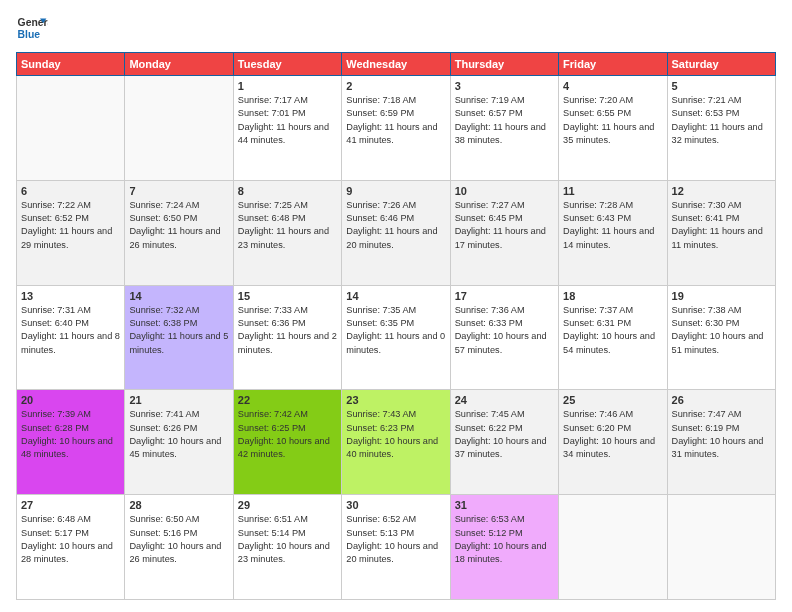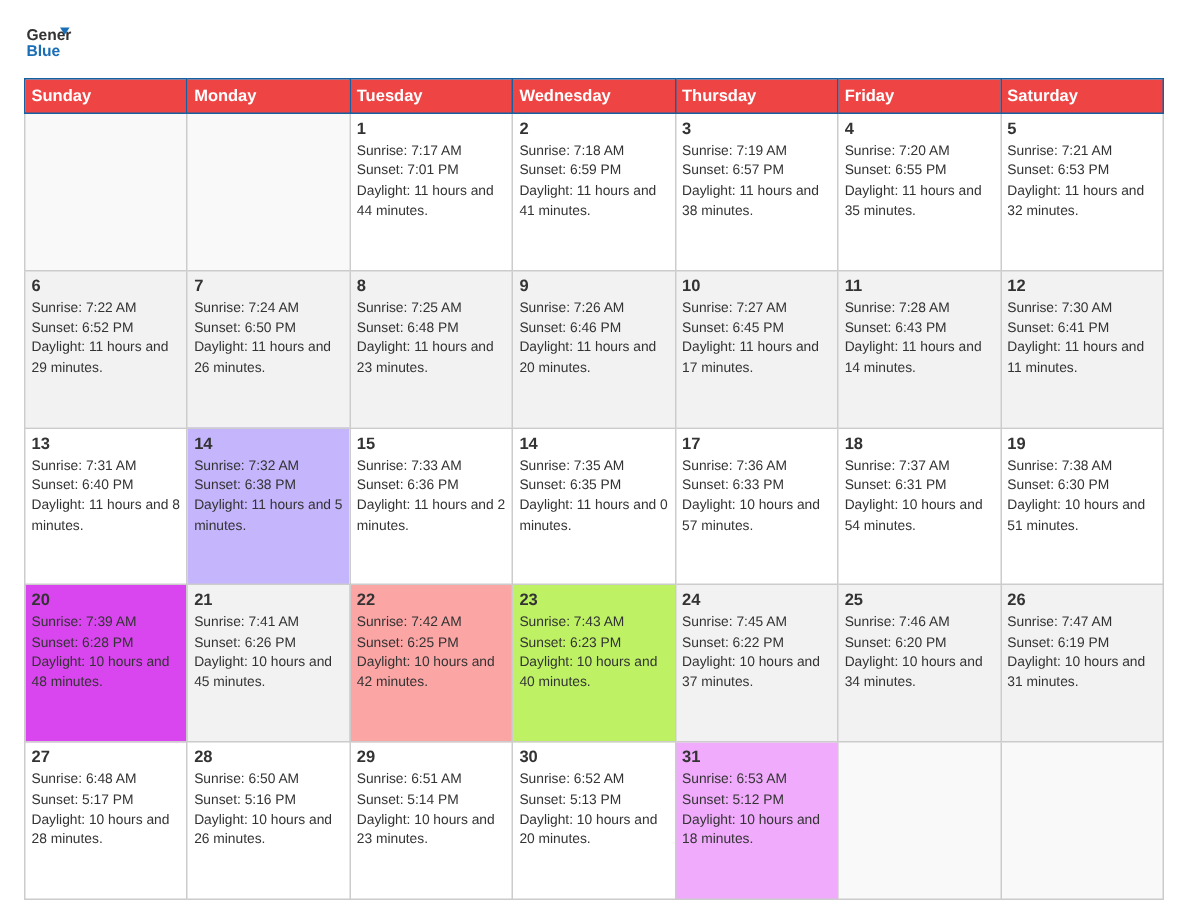--- a/index.html
+++ b/index.html
@@ -143,21 +143,21 @@
           <td style="background: #c4b5fd;"><span class="day-num">14</span><span class="cell-text">Sunrise: 7:32 AM<br>Sunset: 6:38 PM<br>Daylight: 11 hours and 5 minutes.</span></td>
           <td style="background: rgb(255, 255, 255);"><span class="day-num">15</span><span class="cell-text">Sunrise: 7:33 AM<br>Sunset: 6:36 PM<br>Daylight: 11 hours and 2 minutes.</span></td>
           <td style="background: rgb(255, 255, 255);"><span class="day-num">14</span><span class="cell-text">Sunrise: 7:35 AM<br>Sunset: 6:35 PM<br>Daylight: 11 hours and 0 minutes.</span></td>
           <td style="background: rgb(255, 255, 255);"><span class="day-num">17</span><span class="cell-text">Sunrise: 7:36 AM<br>Sunset: 6:33 PM<br>Daylight: 10 hours and 57 minutes.</span></td>
           <td style="background: rgb(255, 255, 255);"><span class="day-num">18</span><span class="cell-text">Sunrise: 7:37 AM<br>Sunset: 6:31 PM<br>Daylight: 10 hours and 54 minutes.</span></td>
           <td style="background: rgb(255, 255, 255);"><span class="day-num">19</span><span class="cell-text">Sunrise: 7:38 AM<br>Sunset: 6:30 PM<br>Daylight: 10 hours and 51 minutes.</span></td>
         </tr>
         <tr>
           <td style="background: #d946ef;"><span class="day-num">20</span><span class="cell-text">Sunrise: 7:39 AM<br>Sunset: 6:28 PM<br>Daylight: 10 hours and 48 minutes.</span></td>
           <td style="background: rgb(242, 242, 242);"><span class="day-num">21</span><span class="cell-text">Sunrise: 7:41 AM<br>Sunset: 6:26 PM<br>Daylight: 10 hours and 45 minutes.</span></td>
-          <td style="background: #fca5a5;"><span class="day-num">22</span><span class="cell-text">Sunrise: 7:42 AM<br>Sunset: 6:25 PM<br>Daylight: 10 hours and 42 minutes.</span></td>
+          <td style="background: #84cc16;"><span class="day-num">22</span><span class="cell-text">Sunrise: 7:42 AM<br>Sunset: 6:25 PM<br>Daylight: 10 hours and 42 minutes.</span></td>
           <td style="background: #bef264;"><span class="day-num">23</span><span class="cell-text">Sunrise: 7:43 AM<br>Sunset: 6:23 PM<br>Daylight: 10 hours and 40 minutes.</span></td>
           <td style="background: rgb(242, 242, 242);"><span class="day-num">24</span><span class="cell-text">Sunrise: 7:45 AM<br>Sunset: 6:22 PM<br>Daylight: 10 hours and 37 minutes.</span></td>
           <td style="background: rgb(242, 242, 242);"><span class="day-num">25</span><span class="cell-text">Sunrise: 7:46 AM<br>Sunset: 6:20 PM<br>Daylight: 10 hours and 34 minutes.</span></td>
           <td style="background: rgb(242, 242, 242);"><span class="day-num">26</span><span class="cell-text">Sunrise: 7:47 AM<br>Sunset: 6:19 PM<br>Daylight: 10 hours and 31 minutes.</span></td>
         </tr>
         <tr>
           <td style="background: rgb(255, 255, 255);"><span class="day-num">27</span><span class="cell-text">Sunrise: 6:48 AM<br>Sunset: 5:17 PM<br>Daylight: 10 hours and 28 minutes.</span></td>
           <td style="background: rgb(255, 255, 255);"><span class="day-num">28</span><span class="cell-text">Sunrise: 6:50 AM<br>Sunset: 5:16 PM<br>Daylight: 10 hours and 26 minutes.</span></td>
           <td style="background: rgb(255, 255, 255);"><span class="day-num">29</span><span class="cell-text">Sunrise: 6:51 AM<br>Sunset: 5:14 PM<br>Daylight: 10 hours and 23 minutes.</span></td>
           <td style="background: rgb(255, 255, 255);"><span class="day-num">30</span><span class="cell-text">Sunrise: 6:52 AM<br>Sunset: 5:13 PM<br>Daylight: 10 hours and 20 minutes.</span></td>

